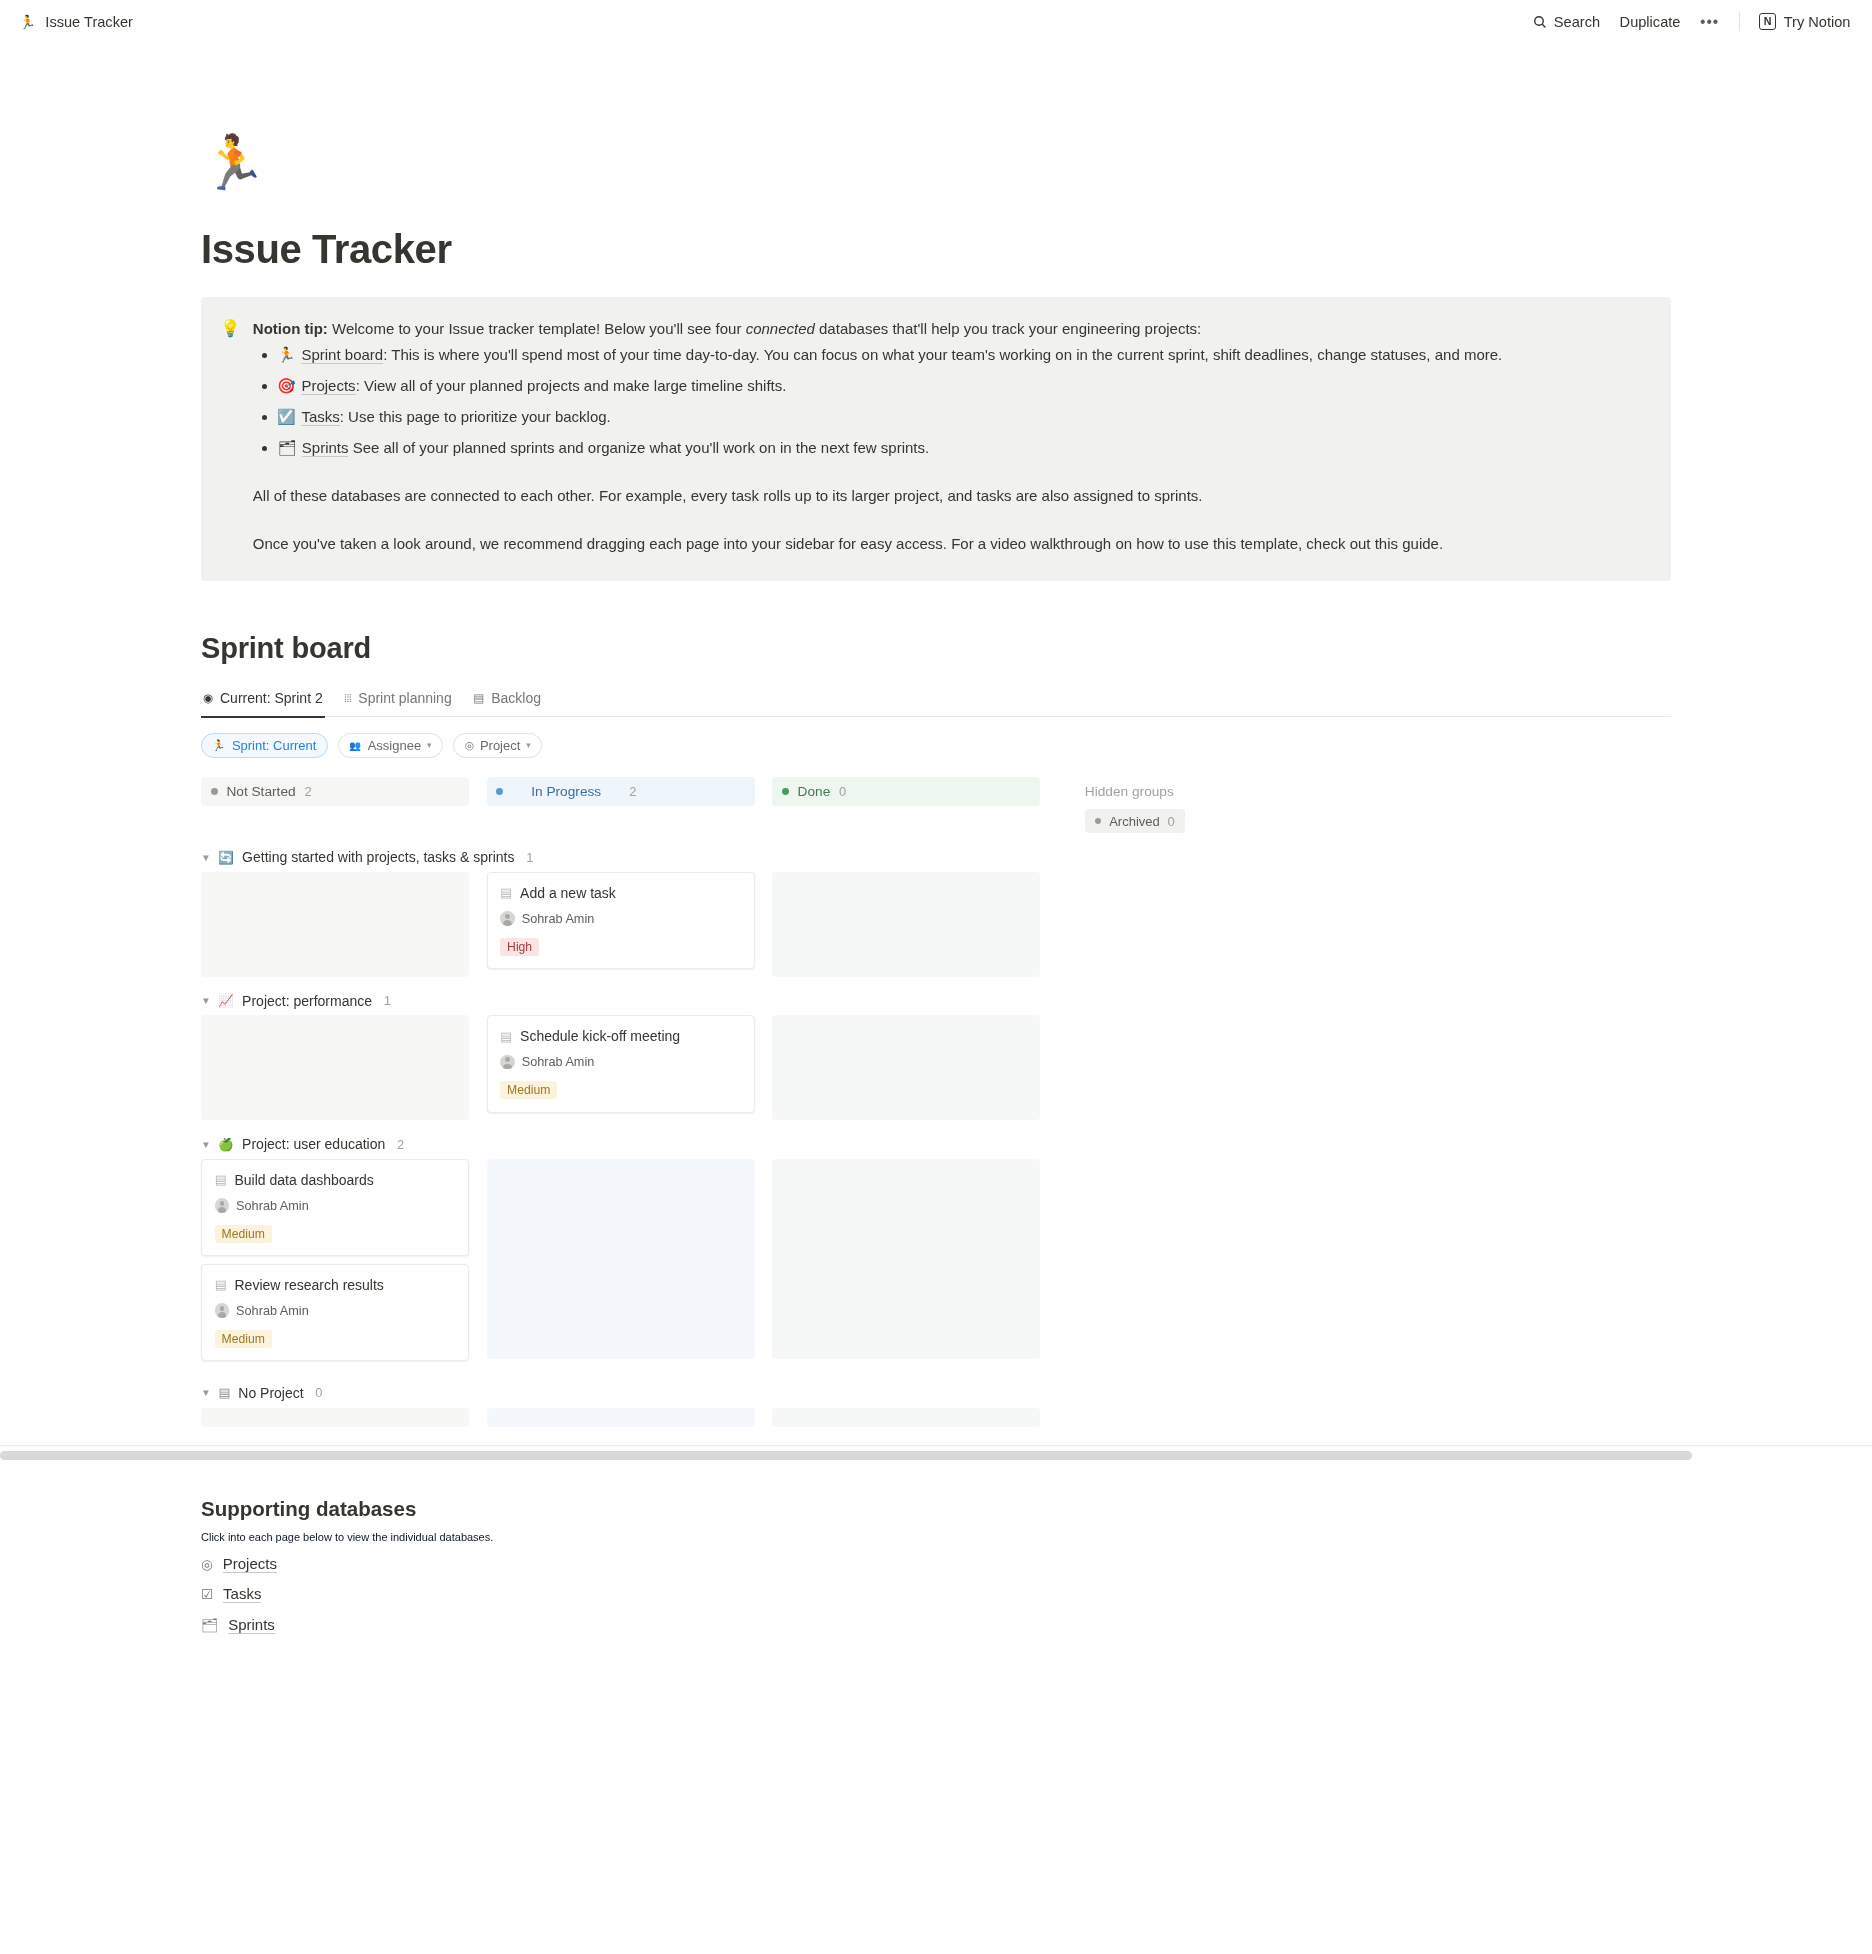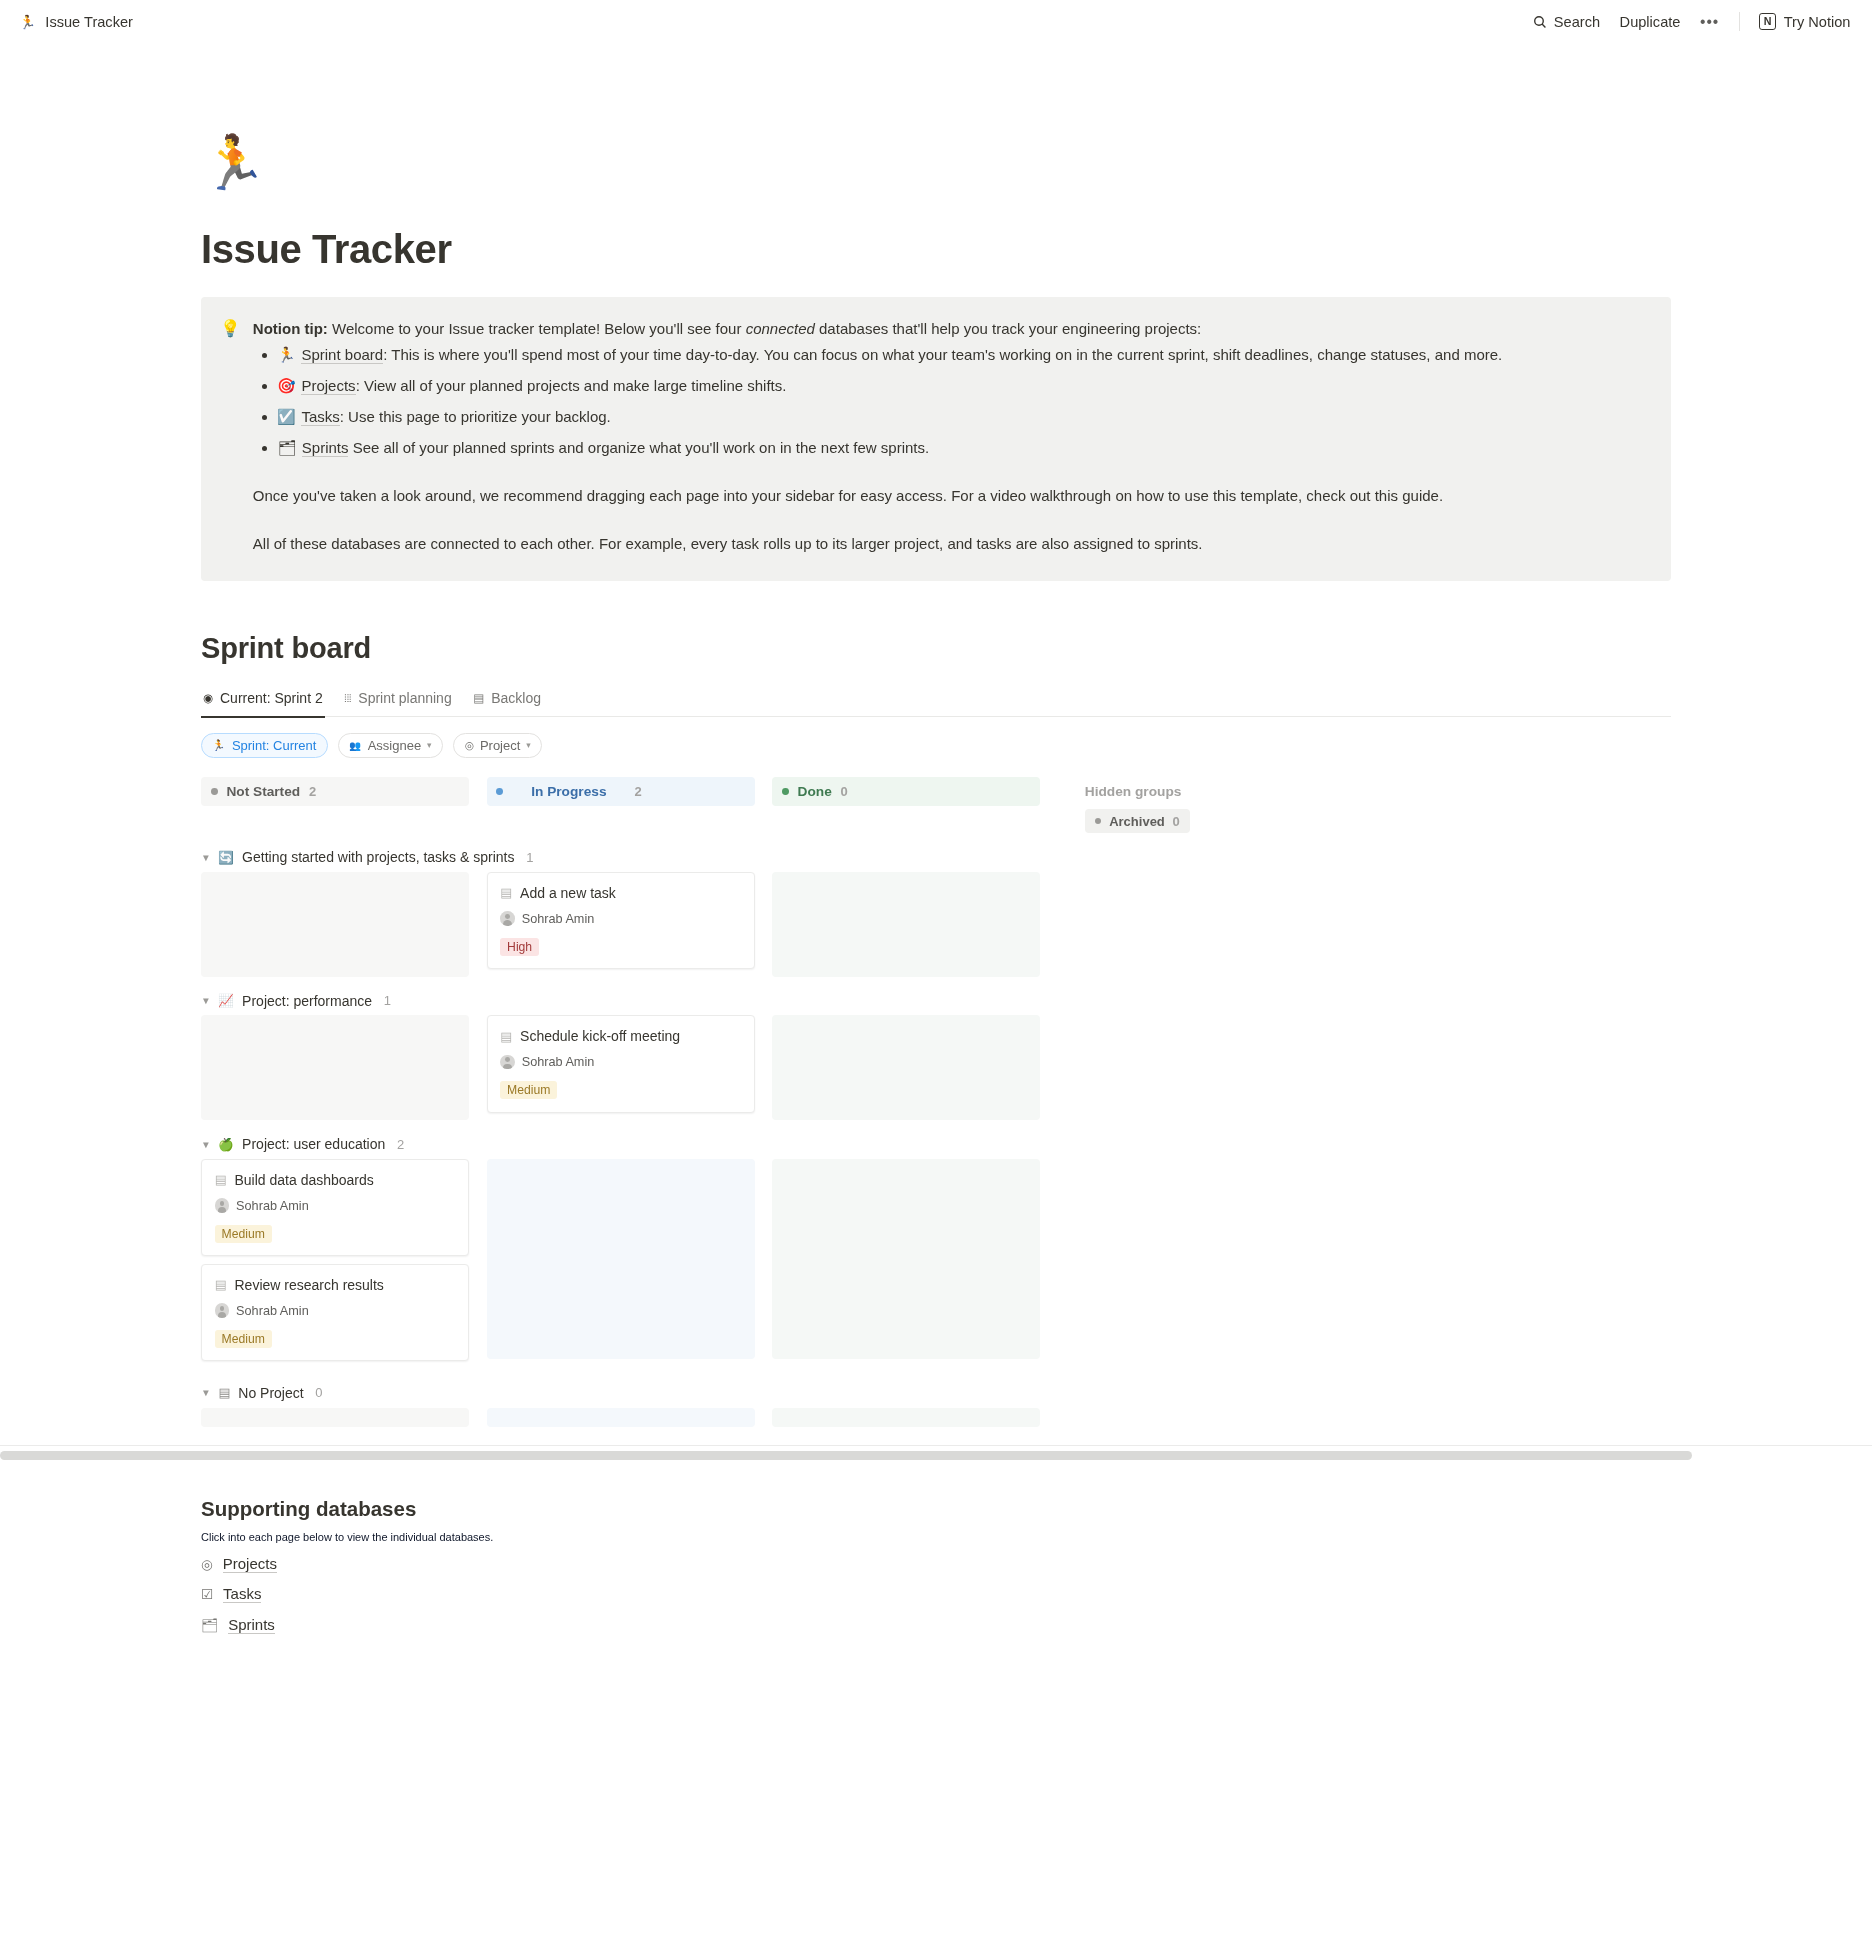--- a/index.html
+++ b/index.html
@@ -117,21 +117,21 @@
     border: 1px solid #e3e2e0;
     border-radius: 13.7px;
     padding: 3.9px 10.7px;
     font-size: 13px;
     color: #6b6a67;
     cursor: pointer;
     background: #fff;
   }
   .chip.active { color: #2383e2; border-color: #b7dcff; background: #f3f9ff; }
   .chev { font-size: 8.8px; color: #9b9a97; }
-  .board-head { display: flex; gap: 17.6px; align-items: flex-start; font-weight: bold; }
+  .board-head { display: flex; gap: 17.6px; align-items: flex-start; }
   .col-head {
     width: 268px;
     display: flex; align-items: center; gap: 8.8px;
     padding: 6.8px 9.8px;
     border-radius: 3.9px;
     font-size: 13.7px;
   }
   .col-head .cnt { color: #a3a2a0; font-size: 13px; }
   .st-dot { width: 6.8px; height: 6.8px; border-radius: 50%; display: inline-block; }
   .col-notstarted { background: #f6f6f5; color: #5f5e5b; }
@@ -276,22 +276,22 @@
           <li>
             <span class="ico-inline">🎯</span><span class="lnk">Projects</span><span>: View all of your planned projects and make large timeline shifts.</span>
           </li>
           <li>
             <span class="ico-inline">☑️</span><span class="lnk">Tasks</span><span>: Use this page to prioritize your backlog.</span>
           </li>
           <li>
             <span class="ico-inline">🗂</span><span class="lnk">Sprints</span><span> See all of your planned sprints and organize what you'll work on in the next few sprints.</span>
           </li>
         </ul>
+        <p class="para-gap">All of these databases are connected to each other. For example, every task rolls up to its larger project, and tasks are also assigned to sprints.</p>
         <p class="para-gap">Once you've taken a look around, we recommend dragging each page into your sidebar for easy access. For a video walkthrough on how to use this template, check out this guide.</p>
-        <p class="para-gap">All of these databases are connected to each other. For example, every task rolls up to its larger project, and tasks are also assigned to sprints.</p>
       </div>
     </div>
 
     <h2 class="section-title">Sprint board</h2>
 
     <div class="tabs">
       <div class="tab active">
         <span style="font-size:11.7px">◉</span>
         <span>Current: Sprint 2</span>
       </div>

